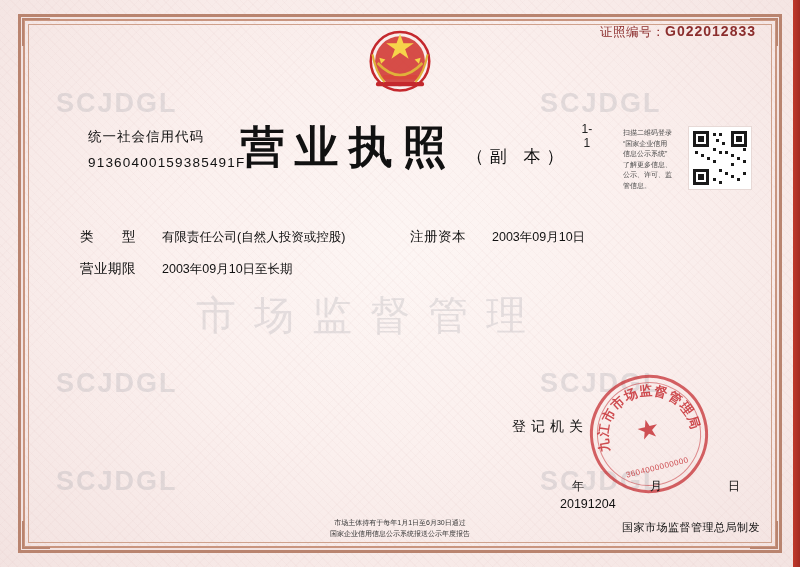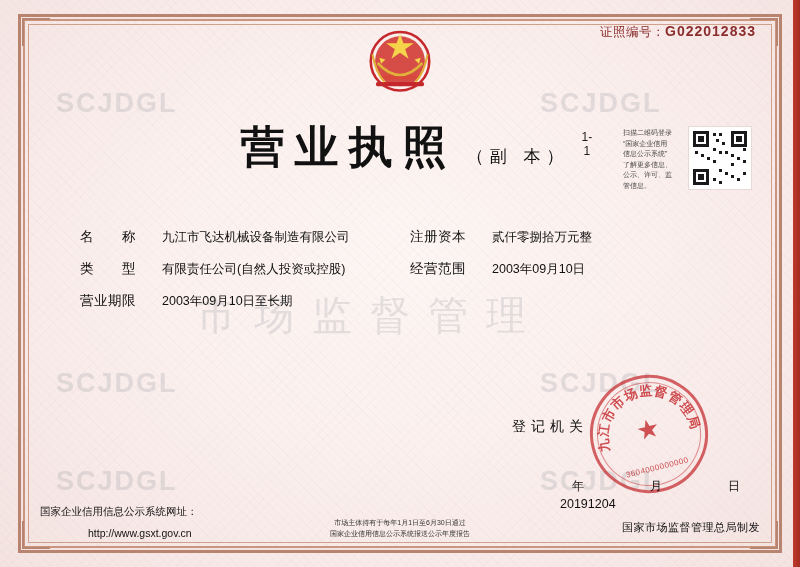--- a/index.html
+++ b/index.html
@@ -118,21 +118,21 @@
     color: #111;
     text-indent: 6px;
   }
   .title .sub-wrap {
     position: relative;
     display: inline-block;
   }
   .title .serial {
     position: absolute;
     left: 100%;
-    bottom: 10px;
+    bottom: 18px;
     margin-left: 12px;
     font-size: 12px;
     color: #222;
     letter-spacing: 0;
   }
 
   
   .code-block {
     position: absolute;
     left: 88px;
@@ -380,20 +380,24 @@
   </div>
 
   <div class="title">
     <div class="main">营业执照</div>
     <div class="sub-wrap">
       <div class="sub">（副  本）</div>
       <div class="serial">1-1</div>
     </div>
   </div>
 
+  <div class="code-block">
+    <div class="label">统一社会信用代码</div>
+    <div class="value">91360400159385491F</div>
+  </div>
 
   <div class="qr-wrap">
     <div class="qr-note" style="white-space:pre-line;">扫描二维码登录
 “国家企业信用
 信息公示系统”
 了解更多信息、
 公示、许可、监
 管信息。</div>
     <div class="qr">
       <div class="m" style="left:4px;  top:4px;  width:16px; height:16px;"></div>
@@ -427,35 +431,25 @@
       <div class="m" style="left:24px; top:51px; width:3px;  height:3px;"></div>
       <div class="m" style="left:30px; top:54px; width:3px;  height:3px;"></div>
       <div class="m" style="left:42px; top:36px; width:3px;  height:3px;"></div>
       <div class="m" style="left:54px; top:21px; width:3px;  height:3px;"></div>
     </div>
   </div>
 
   <div class="fields">
     <div class="row">
       <div class="col-l">
-        <div class="fl spread4">名　　称</div>
-        <div class="fv">九江市飞达机械设备制造有限公司</div>
-      </div>
-      <div class="col-r">
-        <div class="fl">注册资本</div>
-        <div class="fv">贰仟零捌拾万元整</div>
-      </div>
-    </div>
-    <div class="row">
-      <div class="col-l">
         <div class="fl spread4">类　　型</div>
         <div class="fv">有限责任公司(自然人投资或控股)</div>
       </div>
       <div class="col-r">
-        <div class="fl">经营范围</div>
+        <div class="fl">注册资本</div>
         <div class="fv">2003年09月10日</div>
       </div>
     </div>
     <div class="row">
       <div class="col-r">
         <div class="fl">营业期限</div>
         <div class="fv">2003年09月10日至长期</div>
       </div>
     </div>
     <div class="row scope-row">
@@ -485,24 +479,20 @@
       <span>月</span>
       <span>日</span>
     </div>
     <div class="nums">
       <span>2019</span>
       <span>12</span>
       <span>04</span>
     </div>
   </div>
 
-  <div class="footer-left">
-    <div>国家企业信用信息公示系统网址：</div>
-    <div class="url">http://www.gsxt.gov.cn</div>
-  </div>
   <div class="footer-center">
     <div>市场主体持有于每年1月1日至6月30日通过</div>
     <div>国家企业信用信息公示系统报送公示年度报告</div>
   </div>
   <div class="footer-right">国家市场监督管理总局制发</div>
 
   <div class="edge-bar"></div>
 </div>
 
 </body></html>

